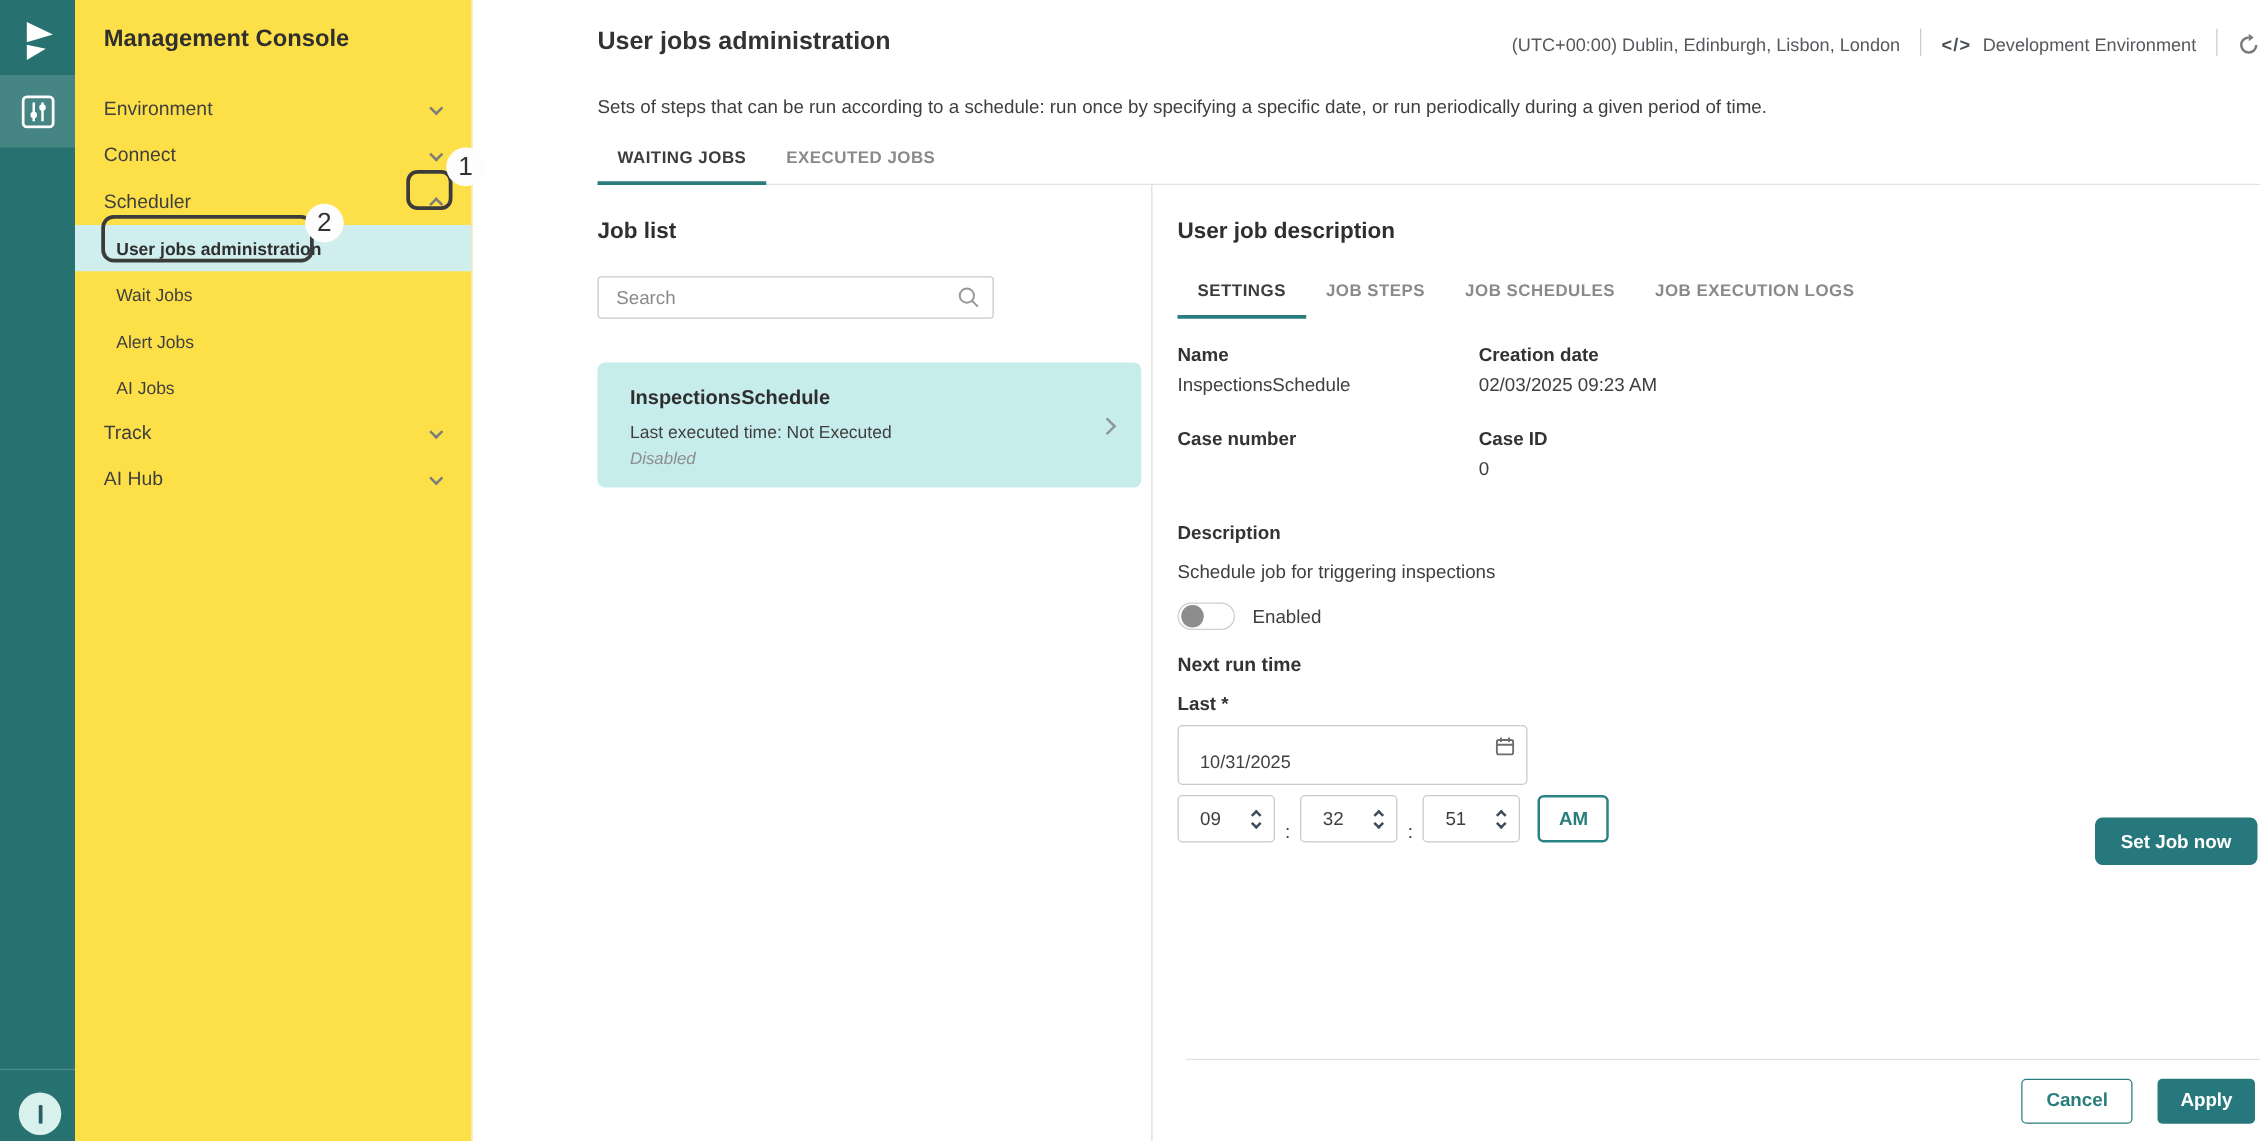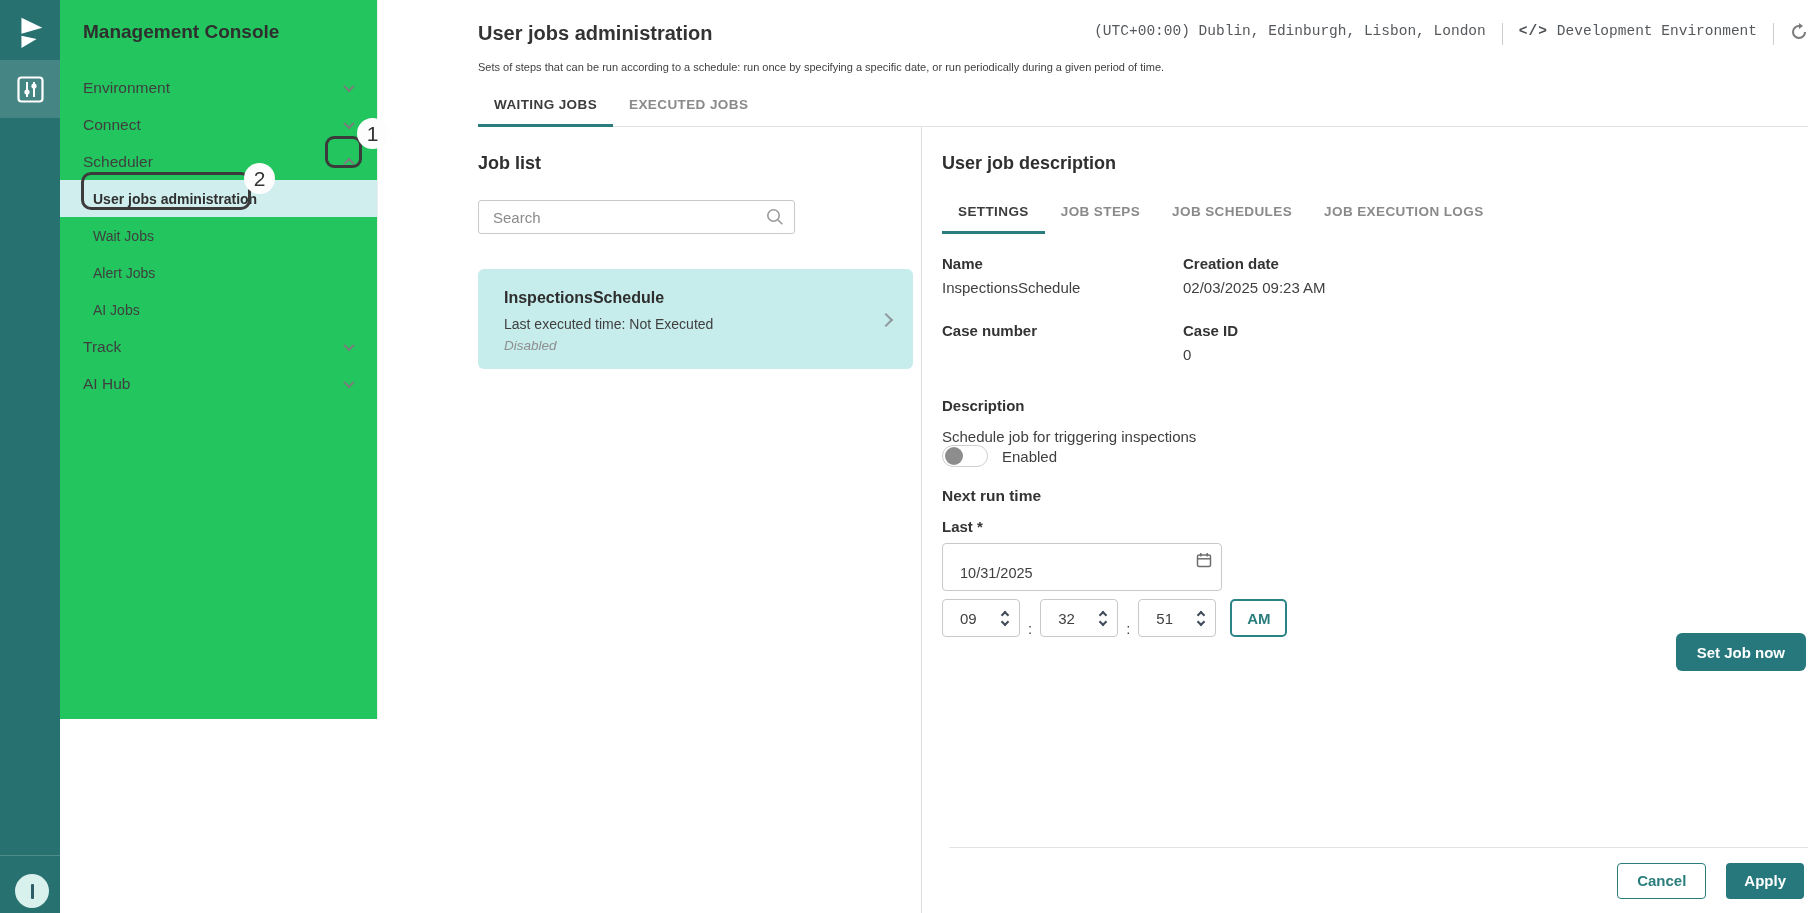--- a/index.html
+++ b/index.html
@@ -11,45 +11,45 @@
   .rail { position:absolute; left:0; top:0; width:60px; height:913px; background:#277170; z-index:2; }
   .rail-logo { height:60px; display:flex; align-items:center; justify-content:center; }
   .rail-item { height:58px; display:flex; align-items:center; justify-content:center; }
   .rail-item.active { background:#458583; }
   .rail-divider { position:absolute; left:0; right:0; bottom:57px; height:1px; background:#4e8c8a; }
   .rail-info { position:absolute; left:15px; bottom:5px; width:34px; height:34px; border-radius:50%;
                background:#d9f1ec; display:flex; align-items:center; justify-content:center; cursor:pointer; }
   .rail-info .ibar { width:3px; height:15px; background:#2c5d66; border-radius:1px; }
 
   
-  .sidebar { position:absolute; left:60px; top:0; width:318px; height:719px; background:#22c55e;
+  .sidebar { position:absolute; left:60px; top:0; width:318px; height:913px; background:#fde047;
              border-right:1px solid #ececec; z-index:1; }
   .sidebar-title { padding:21px 0 0 23px; font-size:19px; font-weight:700; color:#2f2f2f; }
   .nav { margin-top:26px; }
   .nav-row { height:37px; display:flex; align-items:center; padding-left:23px; padding-right:24px;
              font-size:15.5px; color:#3f3f3f; cursor:pointer; }
   .nav-row .lbl { flex:0 1 auto; }
   .nav-sub { padding-left:33px; font-size:14px; }
   .nav-sub.selected { background:#cfeeed; font-weight:700; color:#2f2f2f; }
   .chev { width:8px; height:8px; border-right:2px solid #7c7c7c; border-bottom:2px solid #7c7c7c;
           margin-left:auto; flex:0 0 auto; }
   .chev.down { transform:rotate(45deg) translate(-1px,-1px); }
   .chev.up   { transform:rotate(-135deg) translate(-1px,-1px); }
 
   
   .main { position:absolute; left:379px; top:0; right:0; height:913px; display:flex; flex-direction:column; }
   .main-header { padding:22px 6px 0 99px; }
   .title-row { display:flex; align-items:center; justify-content:space-between; }
   .page-title { font-size:20px; font-weight:700; color:#333; }
-  .meta { display:flex; align-items:flex-start; gap:16px; color:#55585c; font-size:14.5px;font-family:Liberation Mono, monospace; }
+  .meta { display:flex; align-items:flex-end; gap:16px; color:#55585c; font-size:14.5px; }
   .meta .sep { width:1px; height:22px; background:#cccccc; }
   .meta .env { display:flex; align-items:center; gap:9px; cursor:pointer; }
   .code-glyph { font-size:14.5px; font-weight:600; color:#4a4f54; letter-spacing:1px; }
   .refresh-btn { display:flex; align-items:center; cursor:pointer; }
-  .subtitle { margin-top:16px; font-size:11px; color:#3f3f3f; }
+  .subtitle { margin-top:32px; font-size:15px; color:#3f3f3f; }
   .tabs { display:flex; margin-top:14px; border-bottom:1px solid #e3e3e3; }
   .tabs.no-line { border-bottom:none; }
   .tab { padding:10px 16px 12px; font-size:13.5px; font-weight:600; letter-spacing:.4px; color:#8a8a8a;
          border-bottom:3px solid transparent; margin-bottom:-1px; cursor:pointer; white-space:nowrap; }
   .tab.active { color:#3c3c3c; border-bottom-color:#2a7d7d; }
 
   .columns { flex:1; min-height:0; display:flex; }
   .col-left { width:542px; flex:0 0 542px; padding:0 8px 0 99px; }
   .col-right { flex:1; border-left:1px solid #dddddd; padding:0 6px 0 20px; position:relative; }
 
@@ -70,21 +70,21 @@
 
   
   .panel-tabs { margin-top:20px; }
   .fgrid { display:grid; grid-template-columns:241px 1fr; }
   .fgrid.r1 { margin-top:22px; }
   .fgrid.r2 { margin-top:26px; }
   .flabel { font-size:15px; font-weight:700; color:#333; }
   .fvalue { margin-top:7px; font-size:15px; color:#3f3f3f; }
   .desc-label { margin-top:34px; }
   .desc-text { margin-top:14px; font-size:15px; color:#3f3f3f; }
-  .toggle-row { display:flex; align-items:center; }
+  .toggle-row { margin-top:16px; display:flex; align-items:center; }
   .toggle { width:46px; height:22px; border:1px solid #cfcfcf; border-radius:12px; background:#fff;
             position:relative; cursor:pointer; flex:0 0 auto; }
   .toggle .knob { position:absolute; left:2px; top:1px; width:18px; height:18px; border-radius:50%; background:#8d8d8d; }
   .toggle-label { margin-left:14px; font-size:15px; color:#3f3f3f; }
   .nrt { margin-top:20px; font-size:15.5px; }
   .date-label { margin-top:13px; }
   .date-wrap { position:relative; margin-top:8px; width:280px; }
   .date-input { width:100%; height:48px; border:1px solid #c9c9c9; border-radius:4px; padding:12px 34px 0 17px;
                 font-size:14.5px; color:#3f3f3f; font-family:"Liberation Sans", sans-serif; outline:none; }
   .date-ic { position:absolute; right:10px; top:9px; cursor:pointer; }

